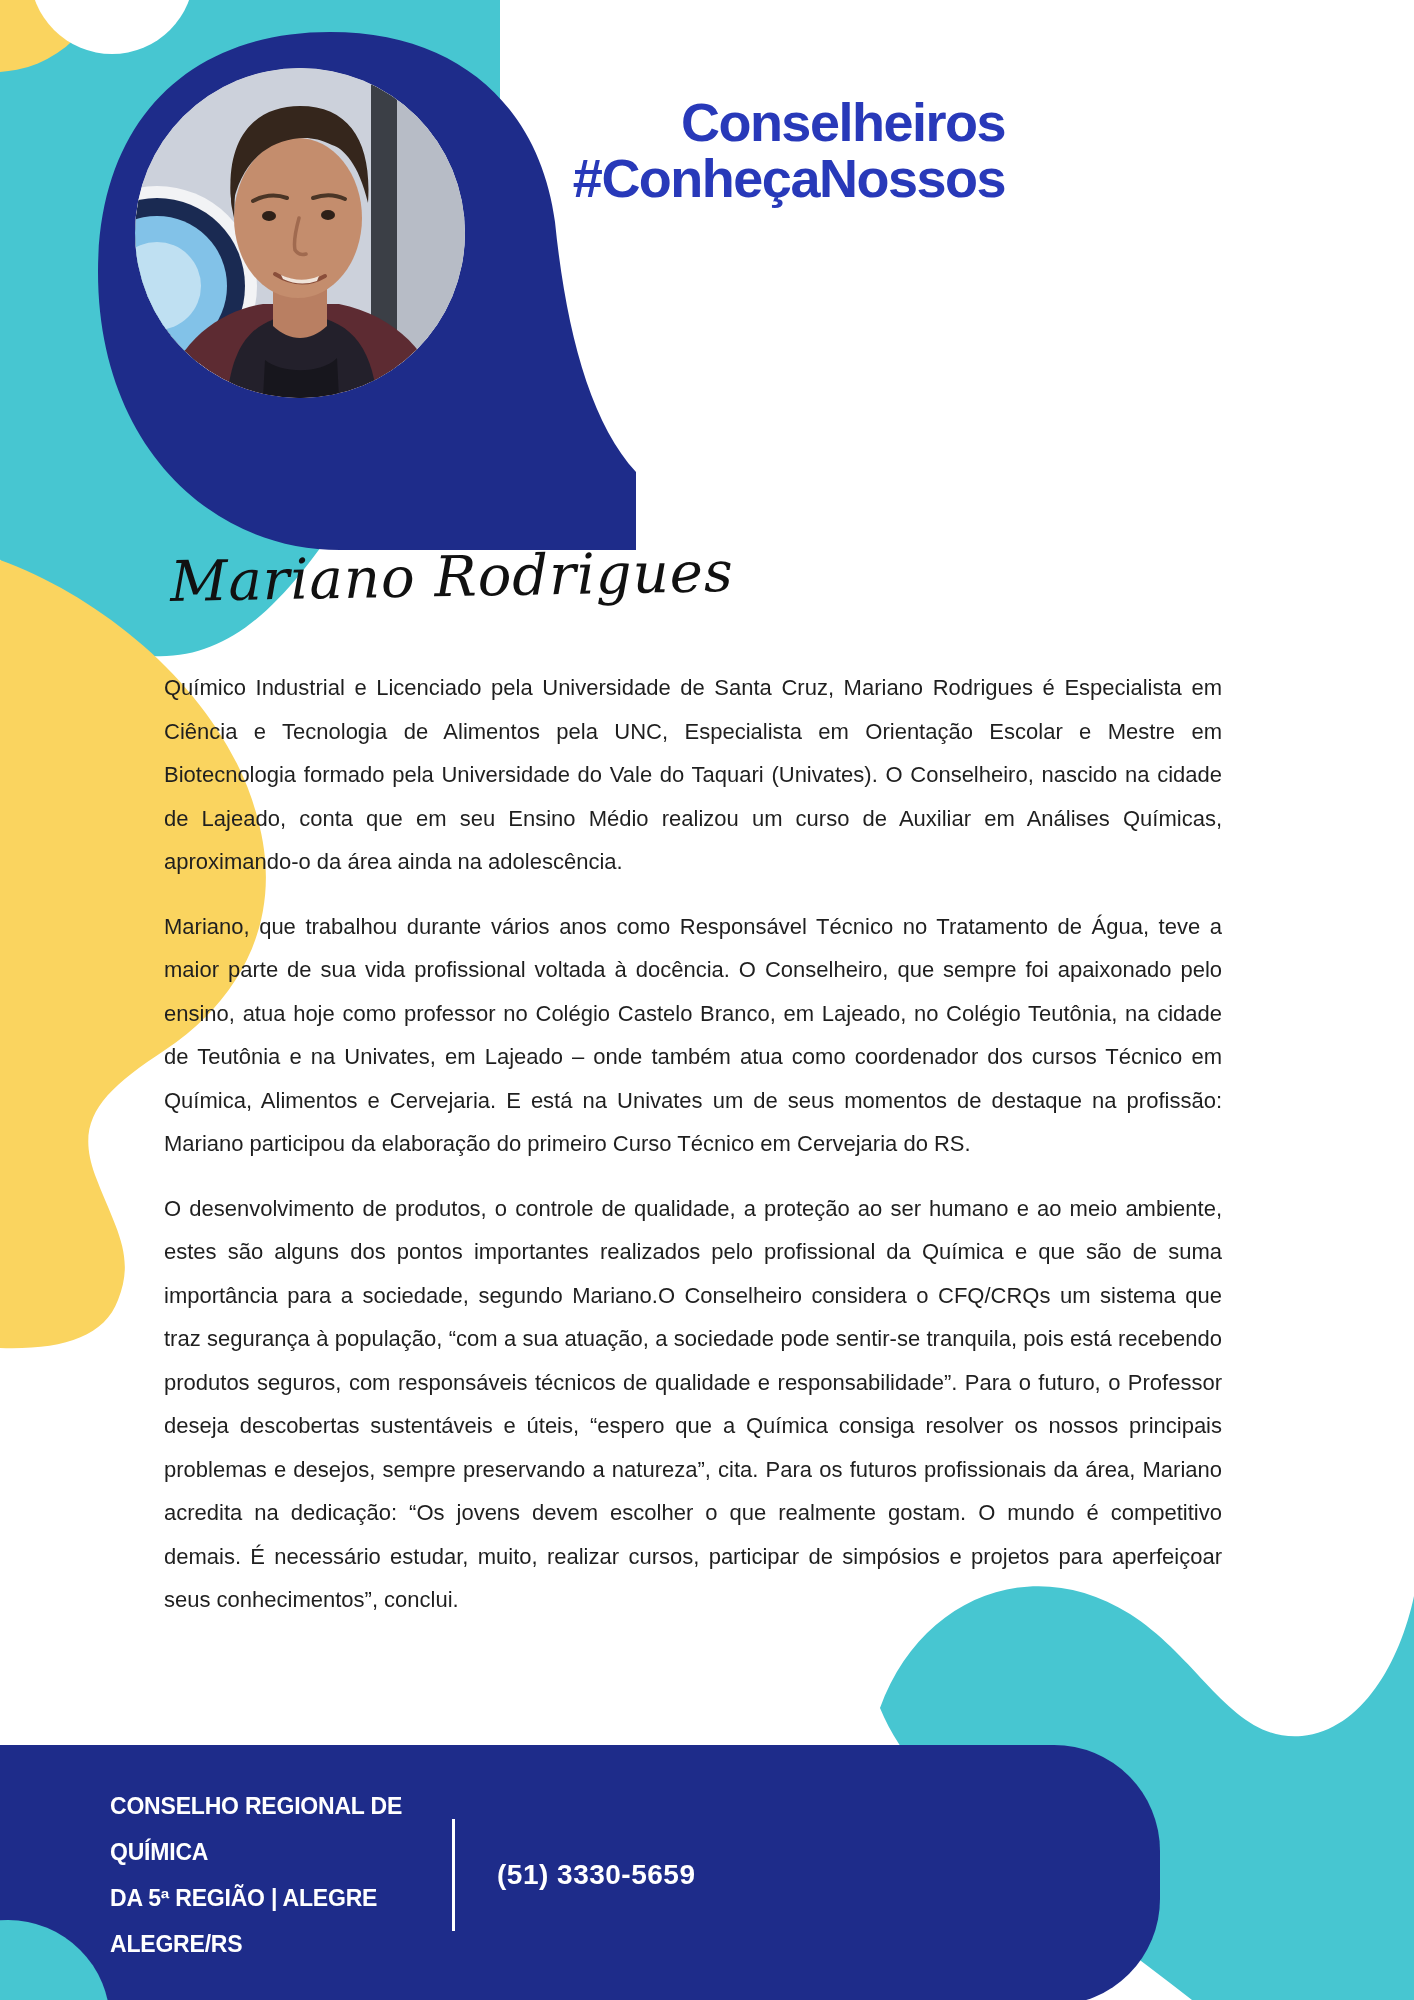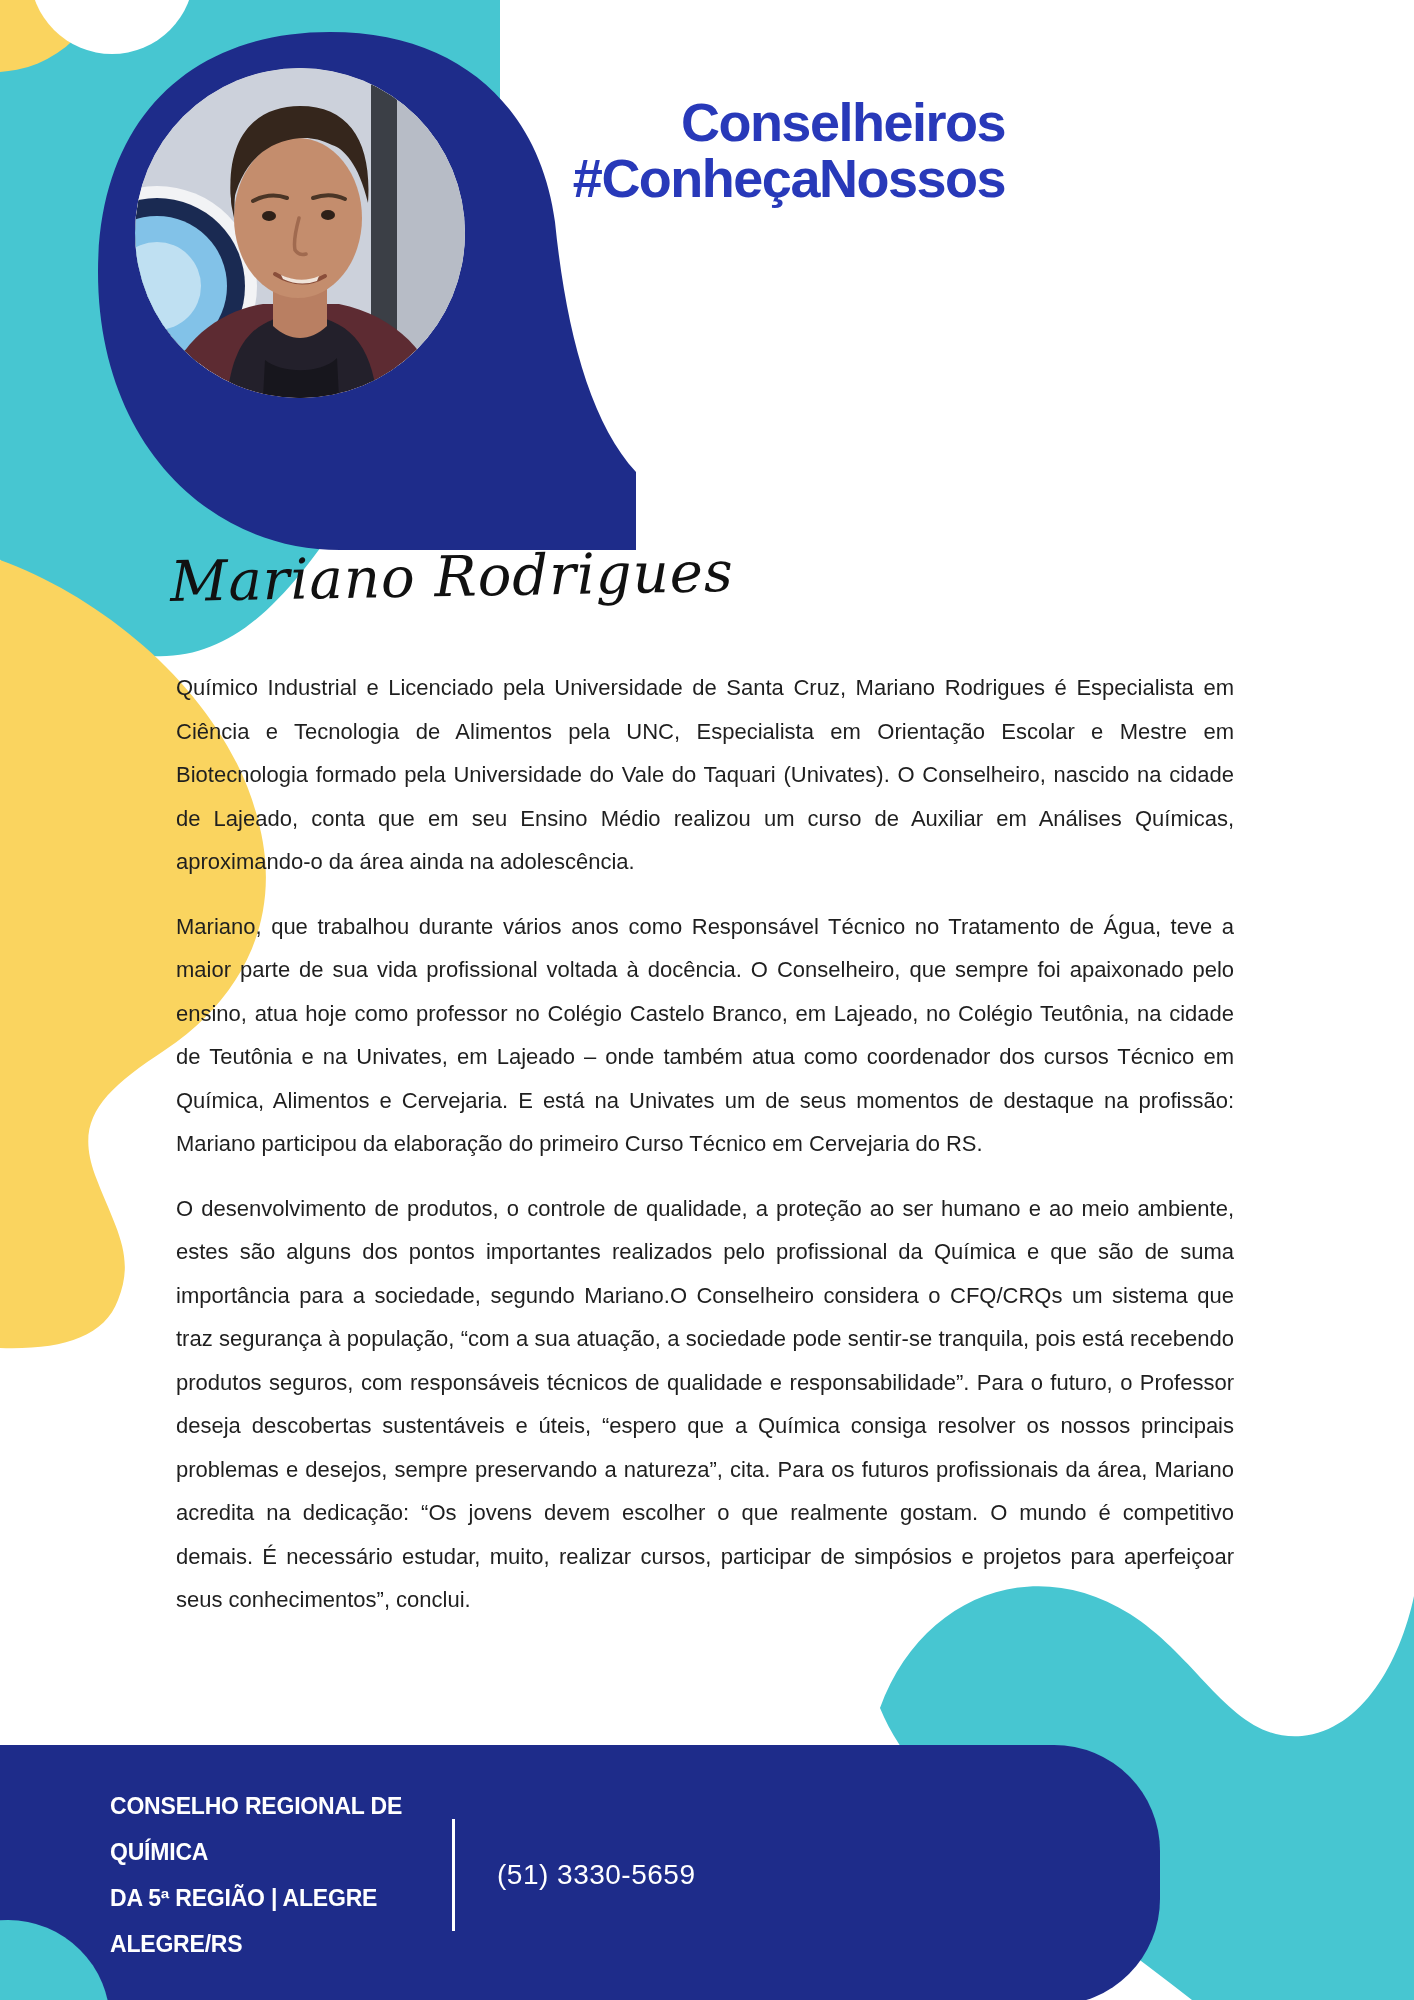--- a/index.html
+++ b/index.html
@@ -21,33 +21,33 @@
     font-size:54px;line-height:56px;letter-spacing:-1.5px;
   }
 
   .script-name{
     position:absolute;left:170px;top:544px;margin:0;z-index:2;
     font-family:"DejaVu Serif",serif;font-style:italic;font-weight:500;
     font-size:56px;color:#111111;transform:rotate(-1deg);letter-spacing:1px;
   }
 
   .article{
-    position:absolute;left:176px;top:666px;width:1058px;z-index:2;
+    position:absolute;left:164px;top:666px;width:1058px;z-index:2;
     color:#1f1f1f;font-size:22px;line-height:43.5px;text-align:justify;
   }
   .article p{margin:0 0 21px 0;}
 
   .footer-bar{
     position:absolute;left:0;top:1745px;width:1160px;height:260px;z-index:3;
     background:#1e2c8a;border-radius:0 106px 106px 0;
     display:flex;align-items:center;color:#ffffff;
   }
   .org{margin-left:110px;width:332px;font-weight:bold;font-size:23px;line-height:46px;letter-spacing:-0.2px;}
   .footer-divider{width:3px;height:112px;background:#ffffff;margin-left:10px;margin-right:42px;flex:none;}
-  .contact{font-weight:normal;font-size:28px;line-height:48px;letter-spacing:0.5px;}
+  .contact{font-weight:bold;font-size:28px;line-height:48px;letter-spacing:0.5px;}
 
   .teal-corner{
     position:absolute;left:-94px;top:1920px;width:204px;height:204px;z-index:4;
     background:#47c6d1;border-radius:50%;
   }
 </style>
 </head>
 <body>
 
 <div class="canvas">

